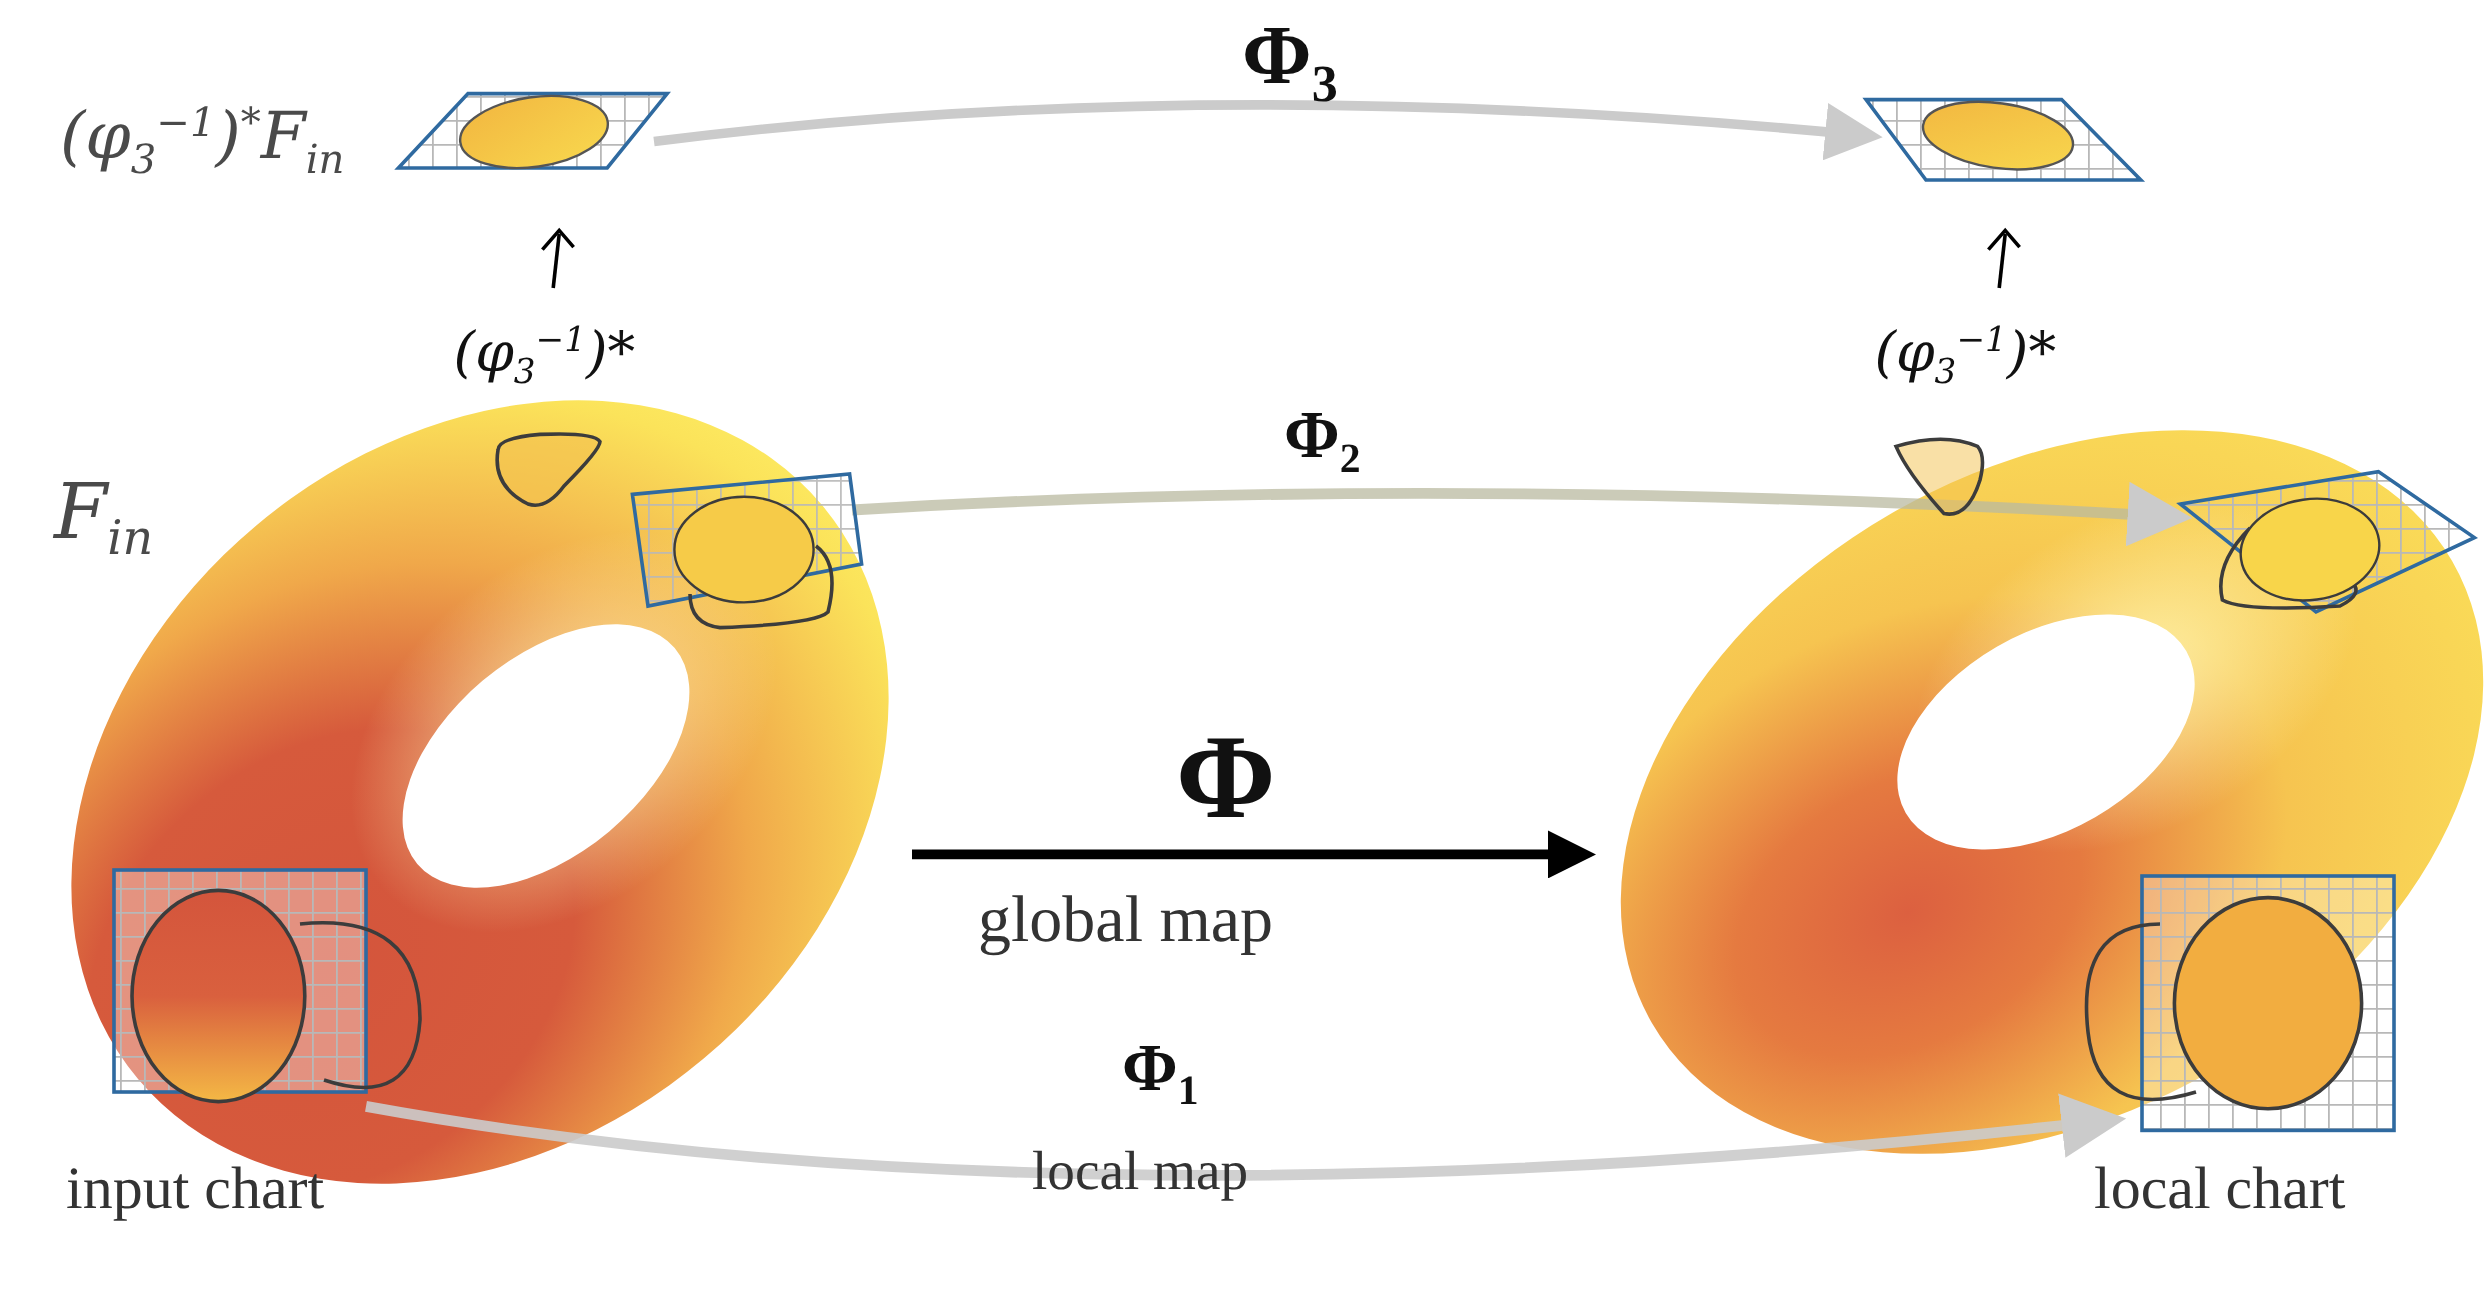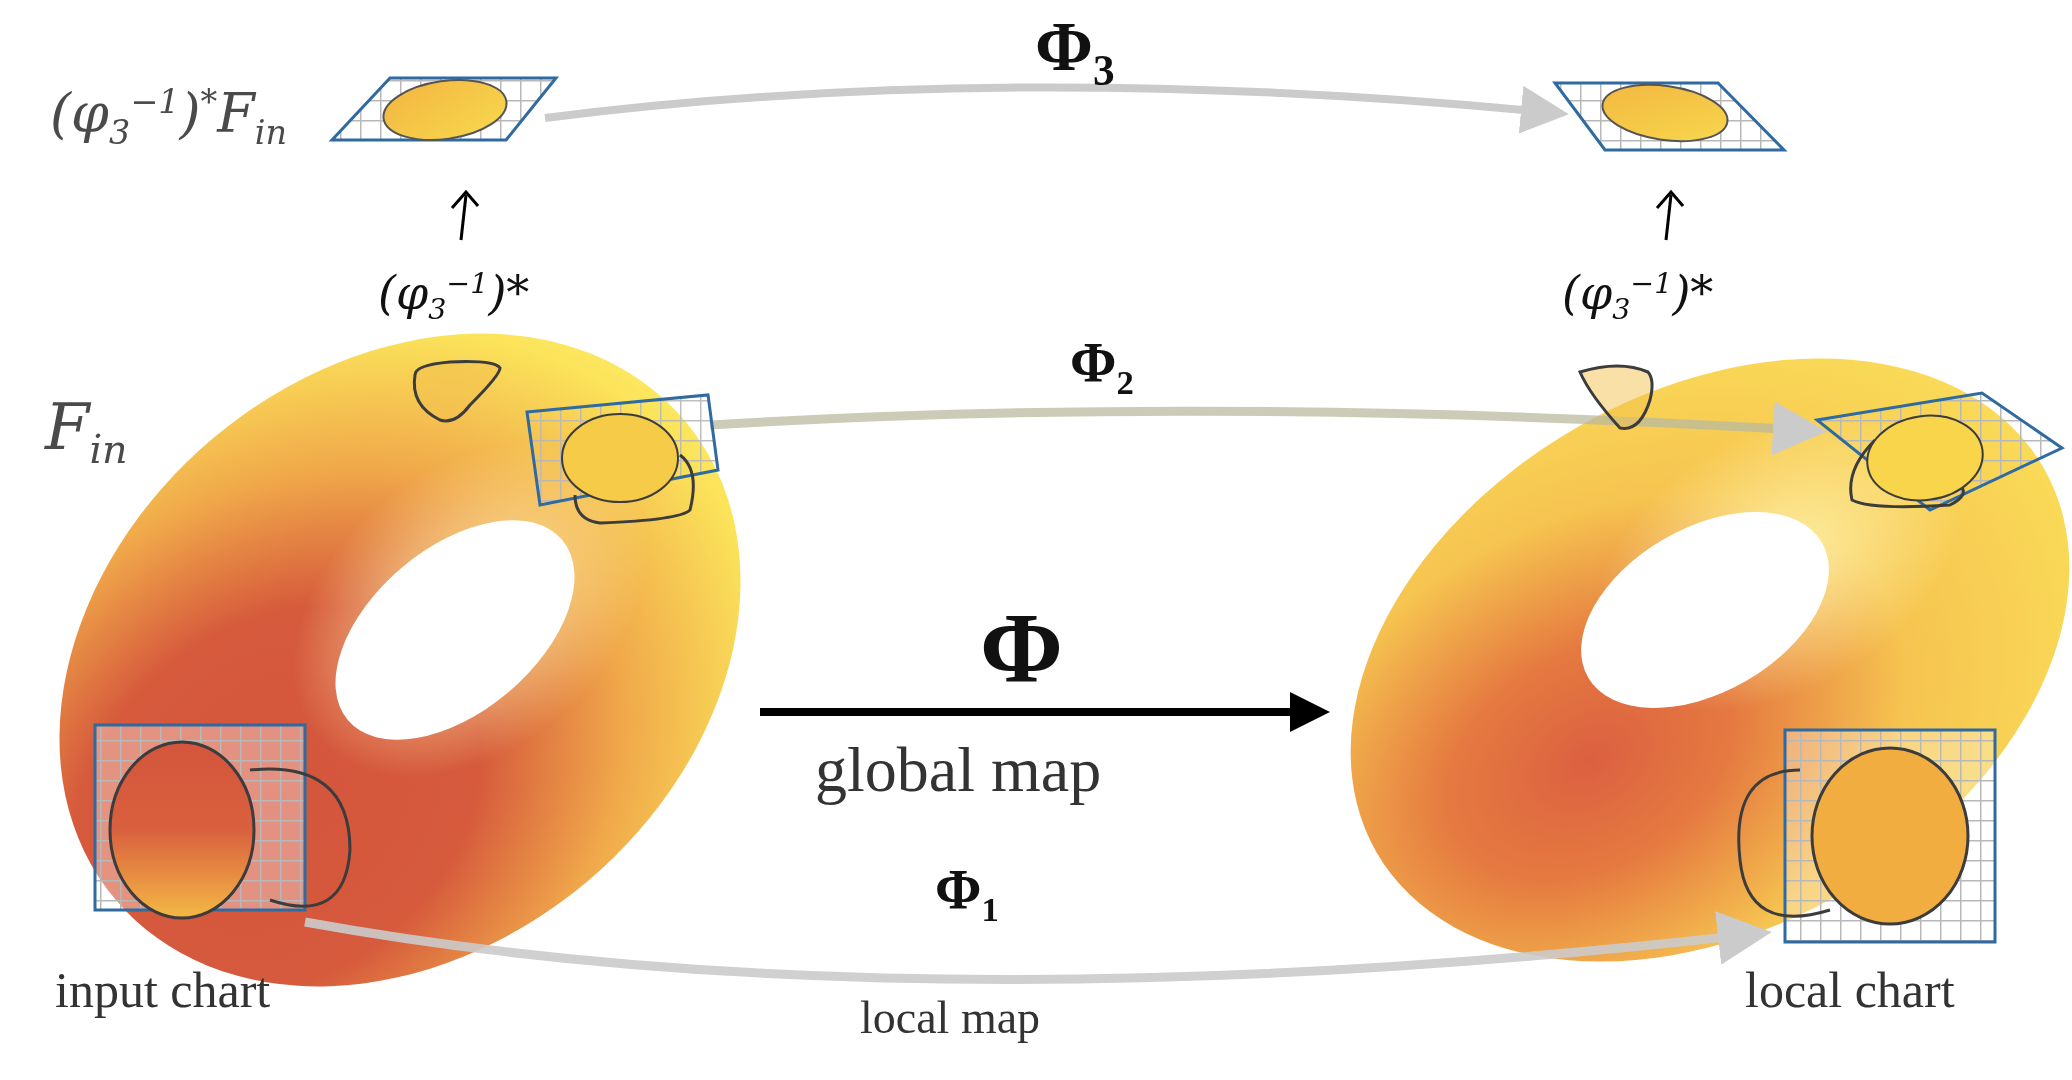--- a/index.html
+++ b/index.html
@@ -146,23 +146,23 @@
 </div>
 
 <div class="lbl math gray" style="left:45px; top:395px; font-size:64px;">
   <span>F</span><sub>in</sub>
 </div>
 
 <div class="lbl phi" style="left:980px; top:598px; font-size:100px;">
   <span>Φ</span>
 </div>
 
-<div class="lbl caption" style="left:815px; top:738px; font-size:64px;">global map</div>
+<div class="lbl caption" style="left:815px; top:738px; font-size:55px;">global map</div>
 
 <div class="lbl phi" style="left:935px; top:862px; font-size:56px;">
   <span>Φ</span><sub>1</sub>
 </div>
 
-<div class="lbl caption" style="left:860px; top:995px; font-size:46px;">local map</div>
+<div class="lbl caption" style="left:860px; top:953px; font-size:46px;">local map</div>
 
 <div class="lbl caption" style="left:55px; top:965px; font-size:50px;">input chart</div>
 
 <div class="lbl caption" style="left:1745px; top:965px; font-size:50px;">local chart</div>
 
 </body></html>

